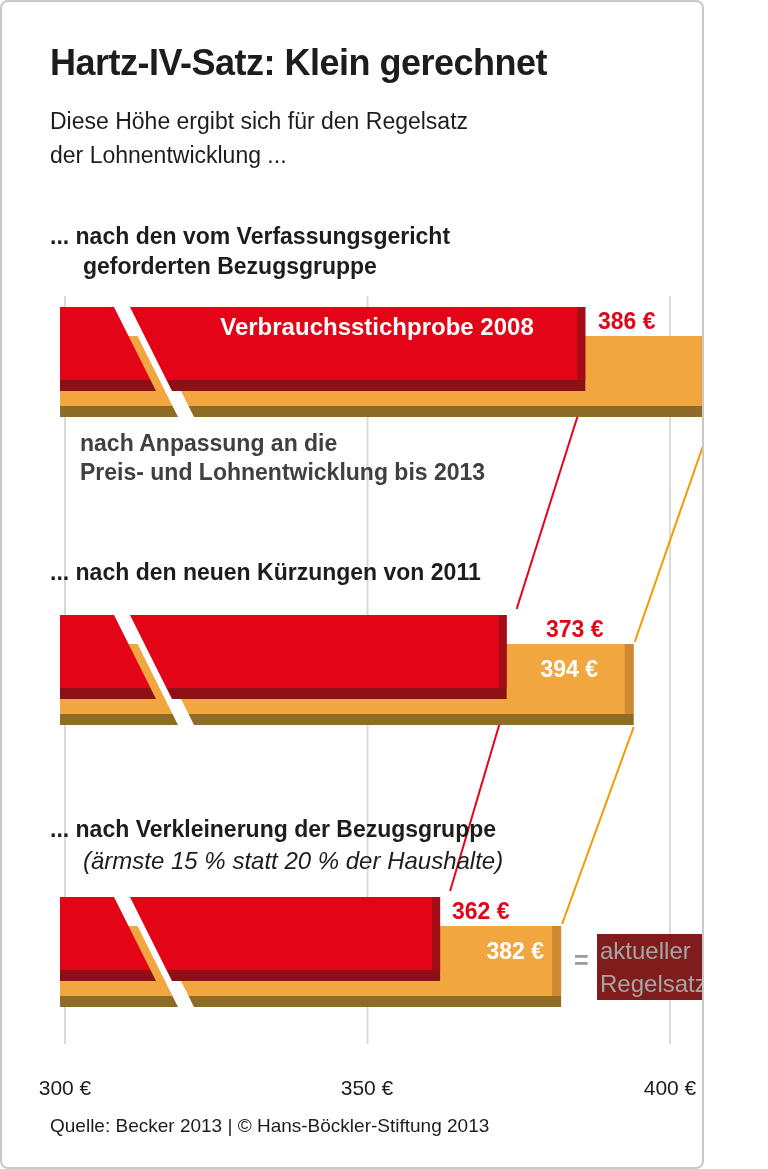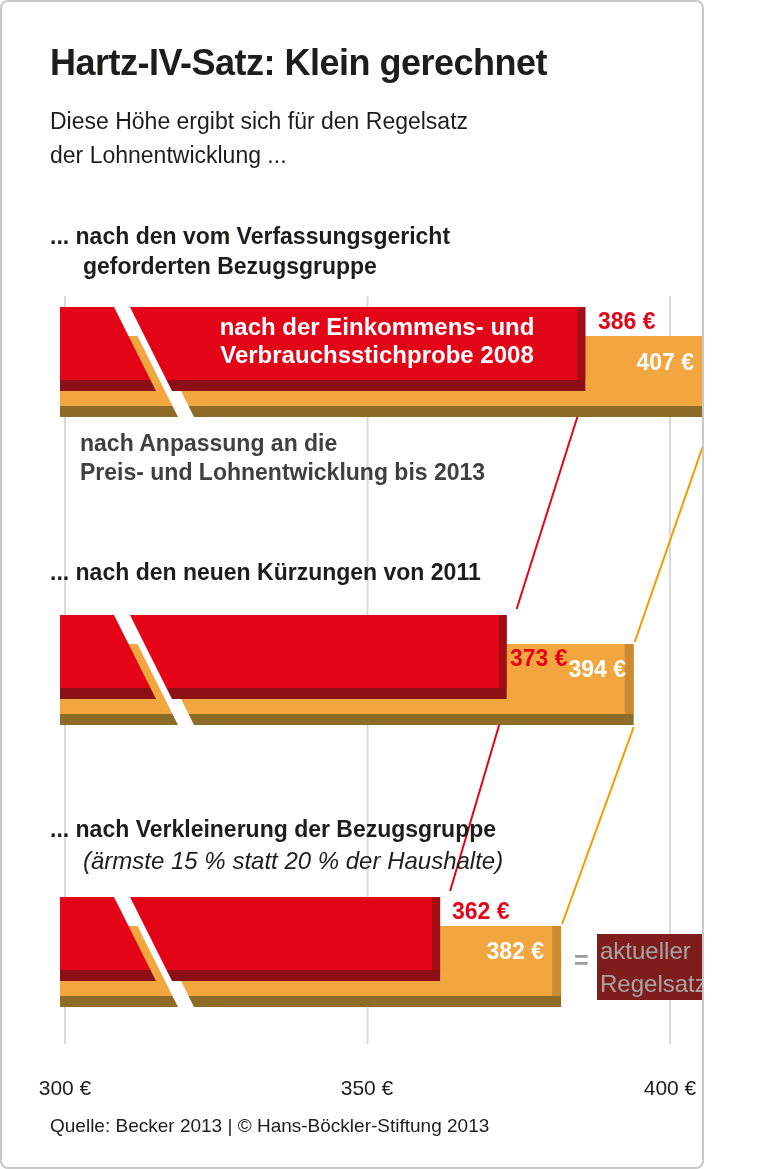--- a/index.html
+++ b/index.html
@@ -75,36 +75,34 @@
     <div>Diese Höhe ergibt sich für den Regelsatz</div>
     <div>der Lohnentwicklung ...</div>
   </div>
 
   <div class="abs ghead" style="left:48px;top:219px;">
     <div>... nach den vom Verfassungsgericht</div>
     <div style="padding-left:33px;">geforderten Bezugsgruppe</div>
   </div>
 
   <div class="abs barlabel" style="left:175px;top:311px;width:400px;">
-    <div>nach der Einkommens- und</div>
     <div>Verbrauchsstichprobe 2008</div>
   </div>
 
   <div class="abs val val-red" style="left:596px;top:306px;">386 €</div>
-  <div class="abs val val-white" style="left:556px;top:347px;width:136px;">407 €</div>
 
   <div class="abs orangelabel" style="left:78px;top:427px;color:#404040;">
     <div>nach Anpassung an die</div>
     <div>Preis- und Lohnentwicklung bis 2013</div>
   </div>
 
   <div class="abs ghead" style="left:48px;top:555px;">... nach den neuen Kürzungen von 2011</div>
 
-  <div class="abs val val-red" style="left:508px;top:614px;margin-top:29px;">373 €</div>
-  <div class="abs val val-white" style="left:488px;top:654px;width:136px;">394 €</div>
+  <div class="abs val val-red" style="left:544px;top:614px;">373 €</div>
+  <div class="abs val val-white" style="left:460px;top:654px;width:136px;">394 €</div>
 
   <div class="abs ghead" style="left:48px;top:812px;">
     <div>... nach Verkleinerung der Bezugsgruppe</div>
     <div class="gnote" style="padding-left:33px;padding-top:2px;">(ärmste 15 % statt 20 % der Haushalte)</div>
   </div>
 
   <div class="abs val val-red" style="left:450px;top:896px;">362 €</div>
   <div class="abs val val-white" style="left:406px;top:936px;width:136px;">382 €</div>
 
   <div class="abs equals" style="left:572px;top:944px;">=</div>

